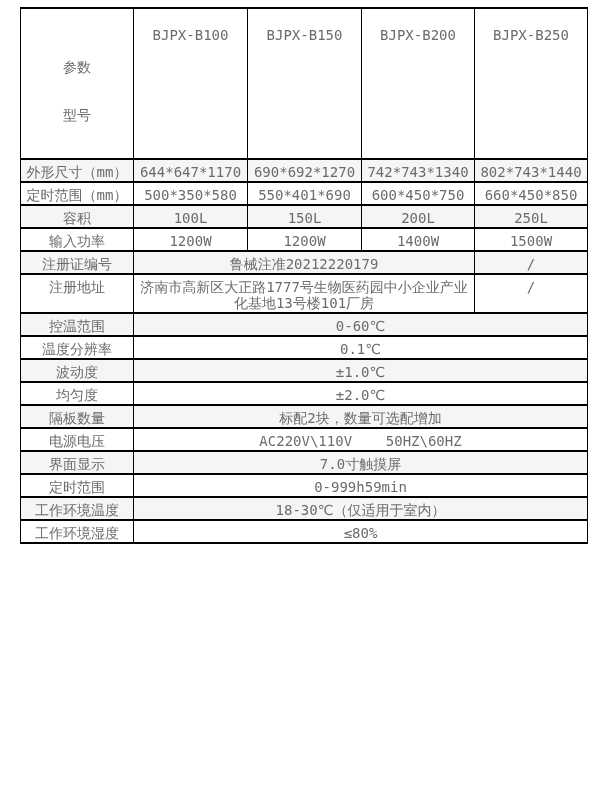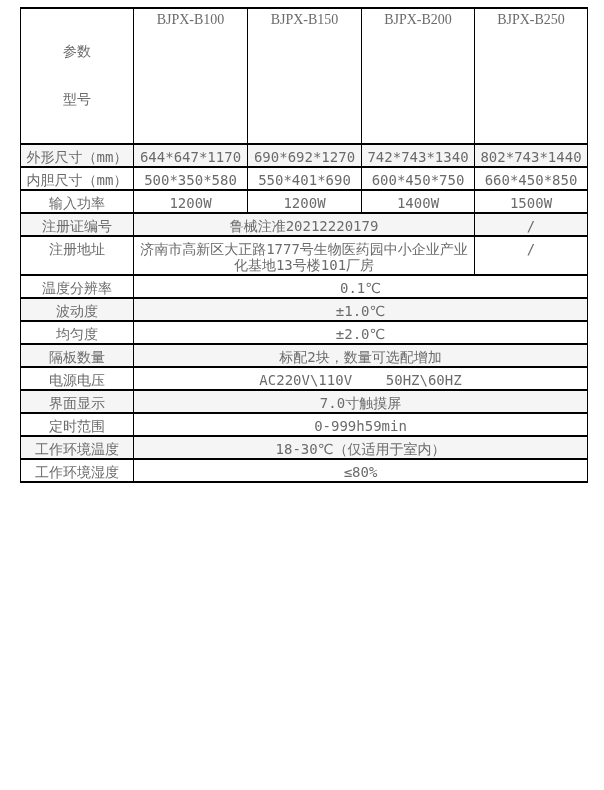--- a/index.html
+++ b/index.html
@@ -37,22 +37,21 @@
     vertical-align:top;
     text-align:center;
     padding:4px 2px 1px;
     height:20px;
     white-space:pre-wrap;
     word-break:break-all;
     overflow:hidden;
   }
   tr.head td{
     height:54px;
-    padding-top:3px;
-    font-family:Liberation Serif, serif;
+    padding-top:18px;
   }
   tr.head td.corner{
     vertical-align:bottom;
     padding-bottom:3px;
     margin-top:47px;
   }
   tr.stripe td{
     background:var(--stripe);
   }
 </style>
@@ -81,45 +80,56 @@
       </tr>
 
       <tr class="stripe">
         <td>外形尺寸（mm）</td>
         <td>644*647*1170</td>
         <td>690*692*1270</td>
         <td>742*743*1340</td>
         <td>802*743*1440</td>
       </tr>
       <tr>
-        <td>内胆尺寸（mm）</td>
+        <td>定时范围（mm）</td>
         <td>500*350*580</td>
         <td>550*401*690</td>
         <td>600*450*750</td>
         <td>660*450*850</td>
+      </tr>
+      <tr class="stripe">
+        <td>容积</td>
+        <td>100L</td>
+        <td>150L</td>
+        <td>200L</td>
+        <td>250L</td>
       </tr>
       <tr>
         <td>输入功率</td>
         <td>1200W</td>
         <td>1200W</td>
         <td>1400W</td>
         <td>1500W</td>
       </tr>
 
       <tr class="stripe">
         <td>注册证编号</td>
         <td colspan="3">鲁械注准20212220179</td>
         <td>/</td>
       </tr>
       <tr>
         <td>注册地址</td>
         <td colspan="3">济南市高新区大正路1777号生物医药园中小企业产业化基地13号楼101厂房</td>
         <td>/</td>
       </tr>
 
+      <tr class="stripe">
+        <td>控温范围</td>
+        <td colspan="4">0-60℃</td>
+      </tr>
       <tr>
         <td>温度分辨率</td>
         <td colspan="4">0.1℃</td>
       </tr>
       <tr class="stripe">
         <td>波动度</td>
         <td colspan="4">±1.0℃</td>
       </tr>
       <tr>
         <td>均匀度</td>

